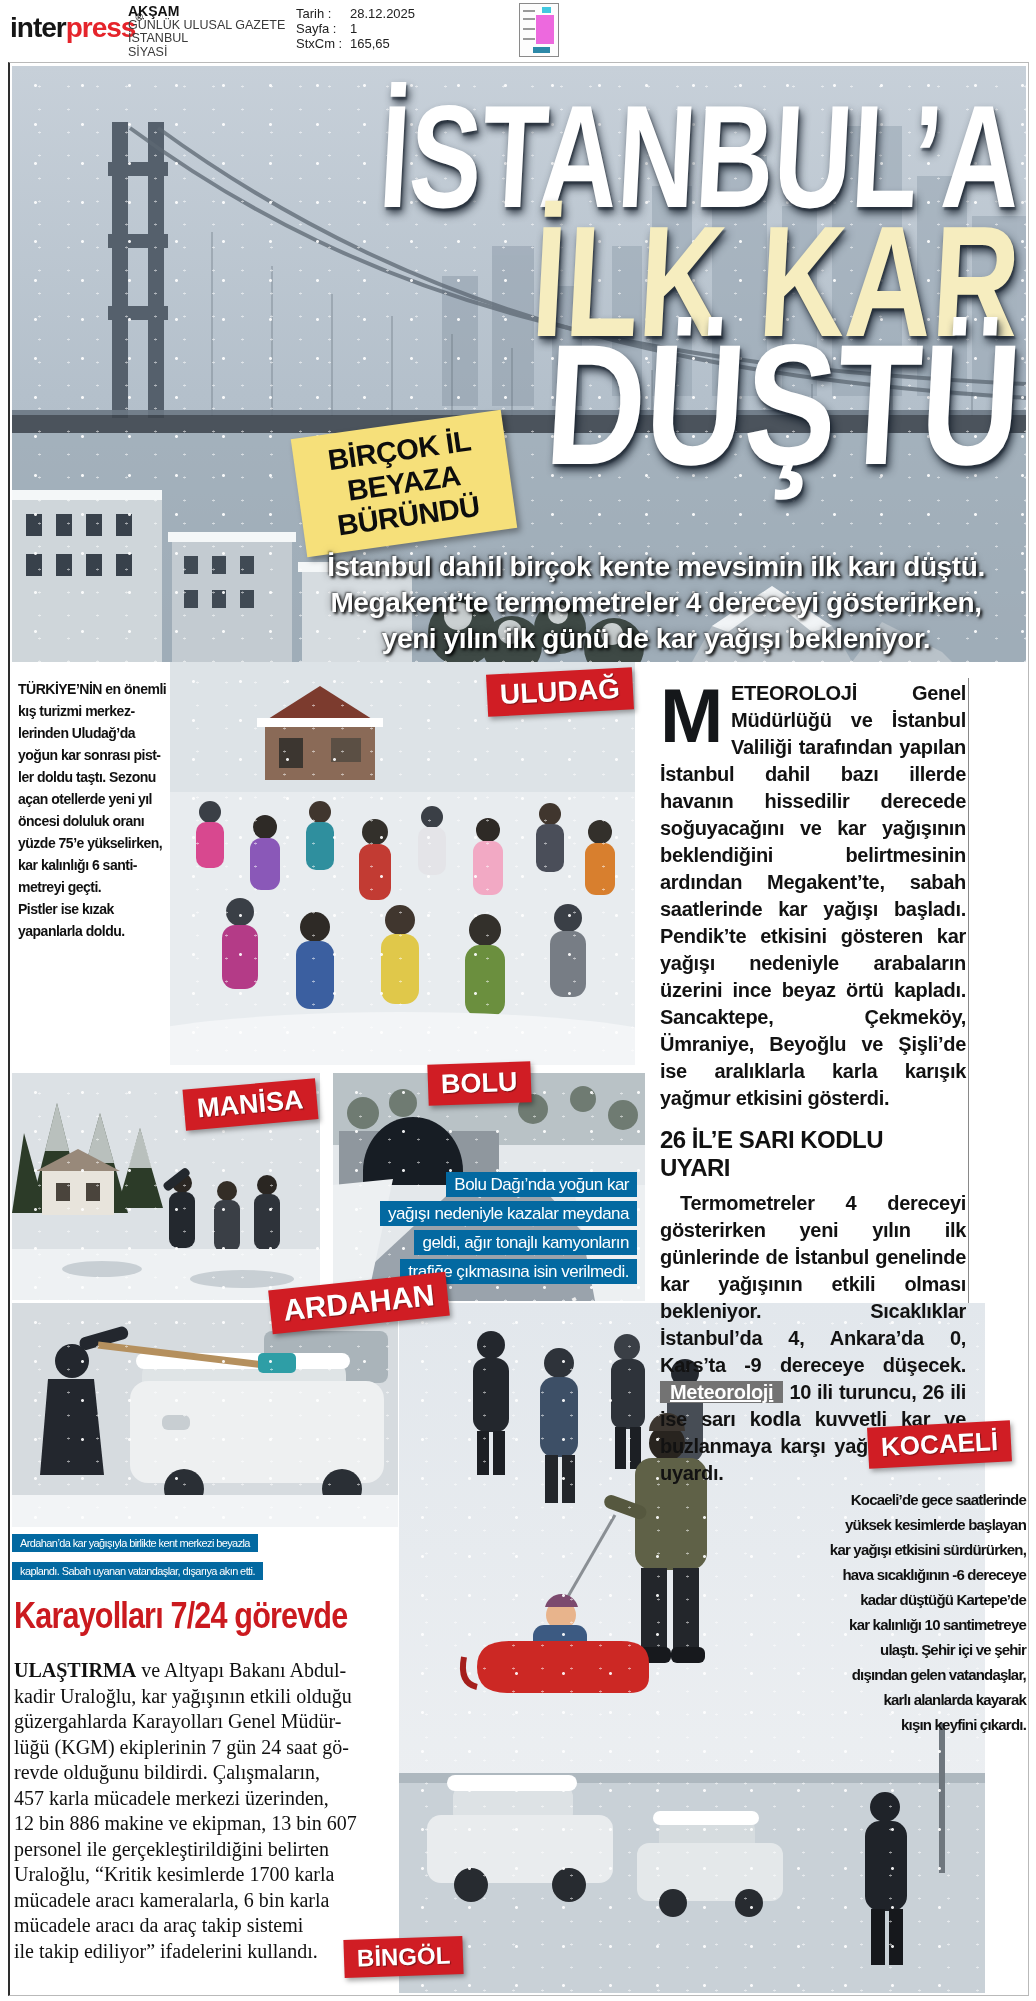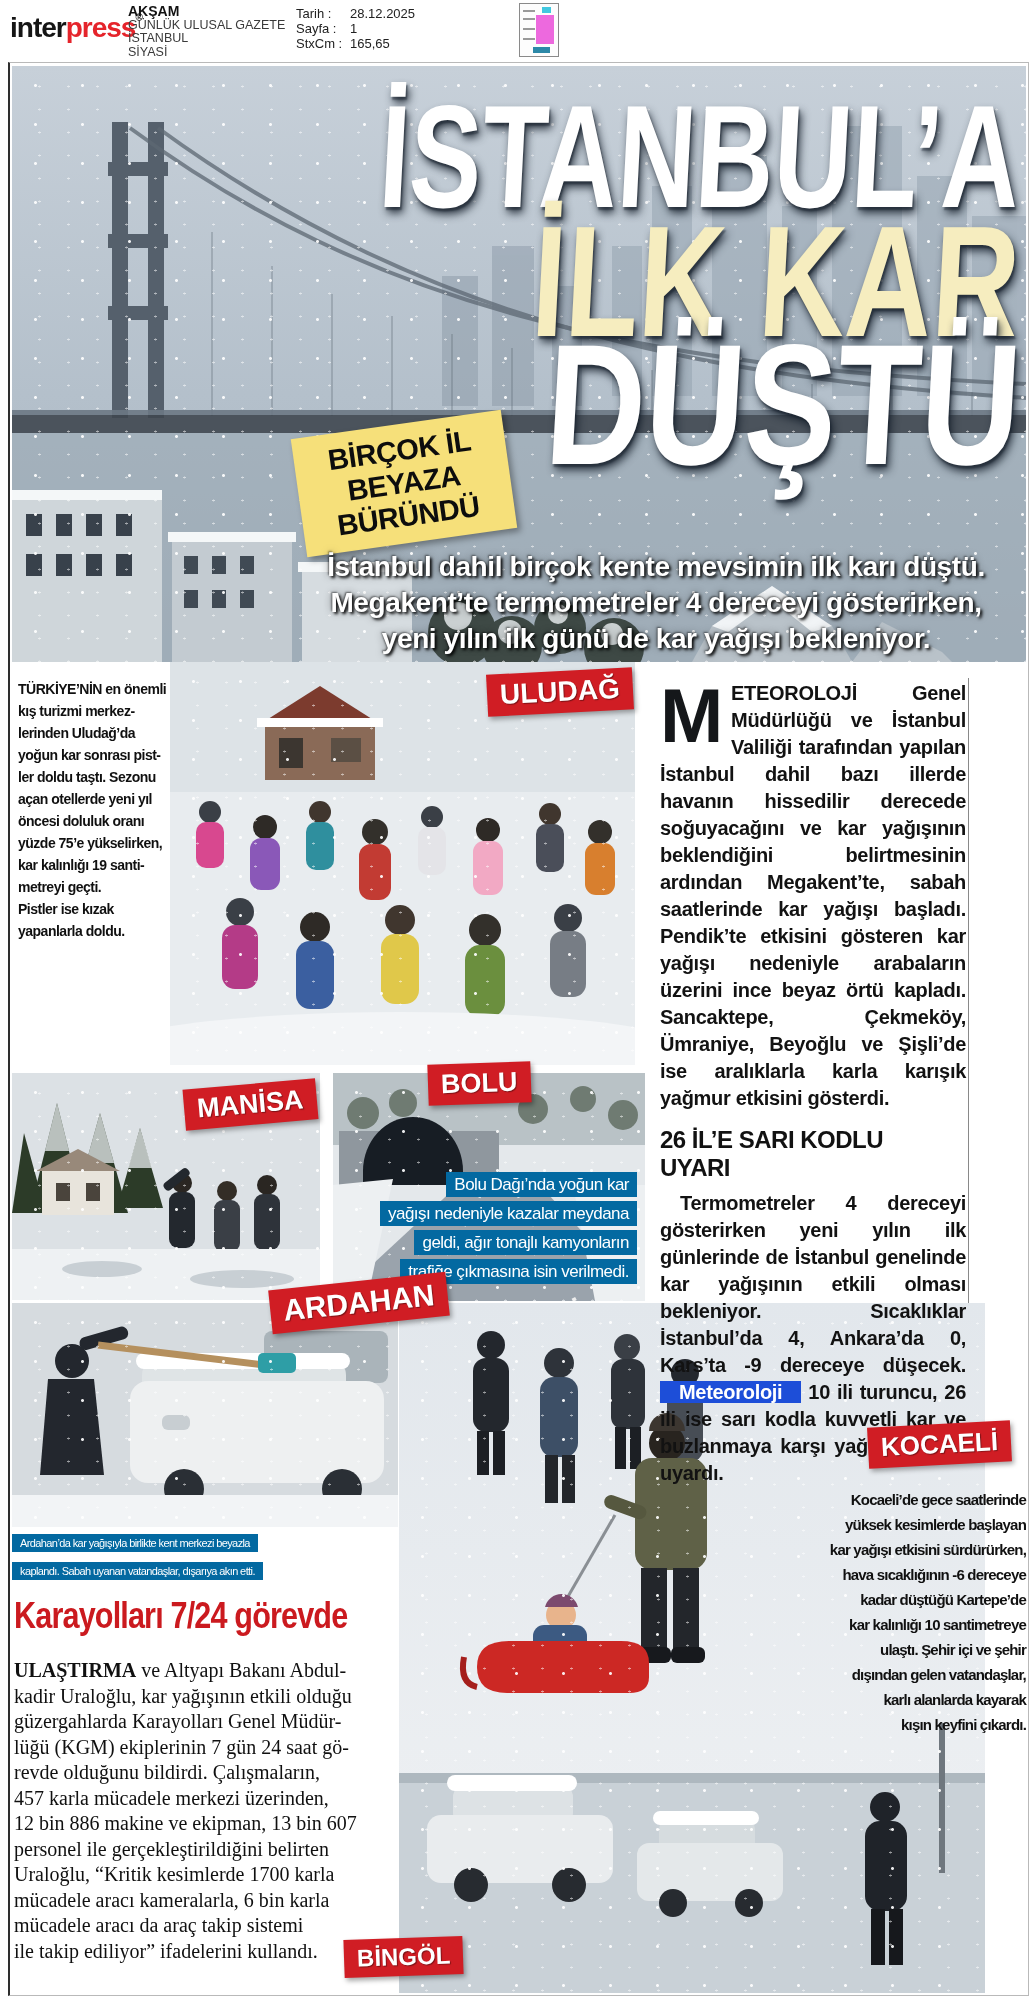--- a/index.html
+++ b/index.html
@@ -68,21 +68,21 @@
   .leftcol p{margin:16px 2px 0 6px;font-size:14px;font-weight:800;line-height:22px;
              letter-spacing:-.5px;white-space:pre-line;color:#101010;}
 
   .vrule{position:absolute;left:968px;top:678px;width:1px;height:714px;background:#4a4a4a;opacity:.65;z-index:1;}
 
   .article{position:absolute;left:660px;top:680px;width:306px;z-index:2;color:#121212;}
   .article p{margin:0;font-size:20px;font-weight:700;line-height:27px;text-align:justify;letter-spacing:-.3px;}
   .article .dropcap{float:left;font-size:76px;line-height:58px;font-weight:900;margin:7px 8px 0 0;color:#15171a;}
   .article .subh{margin:14px 13px 8px 0;font-size:24px;font-weight:900;letter-spacing:-.5px;}
   .article .p2{text-indent:20px;}
-  .hl-green{background:#1d4ed8;color:#fff;padding:0 19px;}
+  .hl-green{background:#737373;color:#fff;text-decoration:underline;padding:0 10px;}
 
   .cap{position:absolute;z-index:4;}
   .cap .strip{background:#0369a1;color:#fff;font-weight:400;padding:3px 8px;white-space:pre-line;
       -webkit-box-decoration-break:clone;box-decoration-break:clone;text-align:center;}
   .cap-manisa{left:12px;top:1188px;width:308px;text-align:center;font-size:15px;line-height:28px;letter-spacing:-.5px;}
   .cap-bolu{left:335px;top:1170px;width:302px;text-align:right;font-size:17px;line-height:29px;letter-spacing:-.5px;}
   .cap-ardahan{left:12px;top:1529px;width:386px;text-align:left;font-size:11px;line-height:28px;letter-spacing:-.6px;}
 
   .kara-h{position:absolute;left:14px;top:1595px;margin:0;z-index:2;color:#cb1a1f;
           font-size:36px;font-weight:900;letter-spacing:-1px;white-space:nowrap;
@@ -247,21 +247,21 @@
 
   <div class="leftcol">
     <p>TÜRKİYE’NİN en önemli
 kış turizmi merkez-
 lerinden Uludağ’da
 yoğun kar sonrası pist-
 ler doldu taştı. Sezonu
 açan otellerde yeni yıl
 öncesi doluluk oranı
 yüzde 75’e yükselirken,
-kar kalınlığı 19 santi-
+kar kalınlığı 6 santi-
 metreyi geçti.
 Pistler ise kızak
 yapanlarla doldu.</p>
   </div>
 
   <div class="photo snowy" style="left:170px;top:662px;width:465px;height:403px;">
     <svg width="465" height="403" viewBox="0 0 465 403" xmlns="http://www.w3.org/2000/svg">
       <rect width="465" height="403" fill="#e8ecef"></rect>
       <rect width="465" height="130" fill="#dde3e7"></rect>
       <g transform="translate(95,26)">

